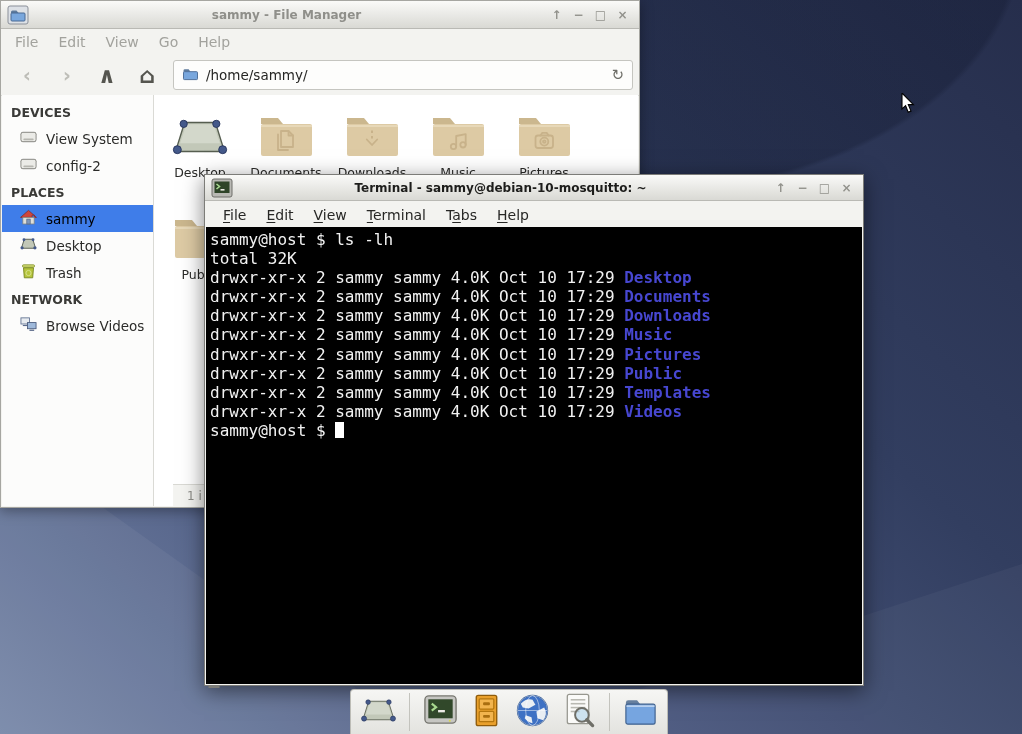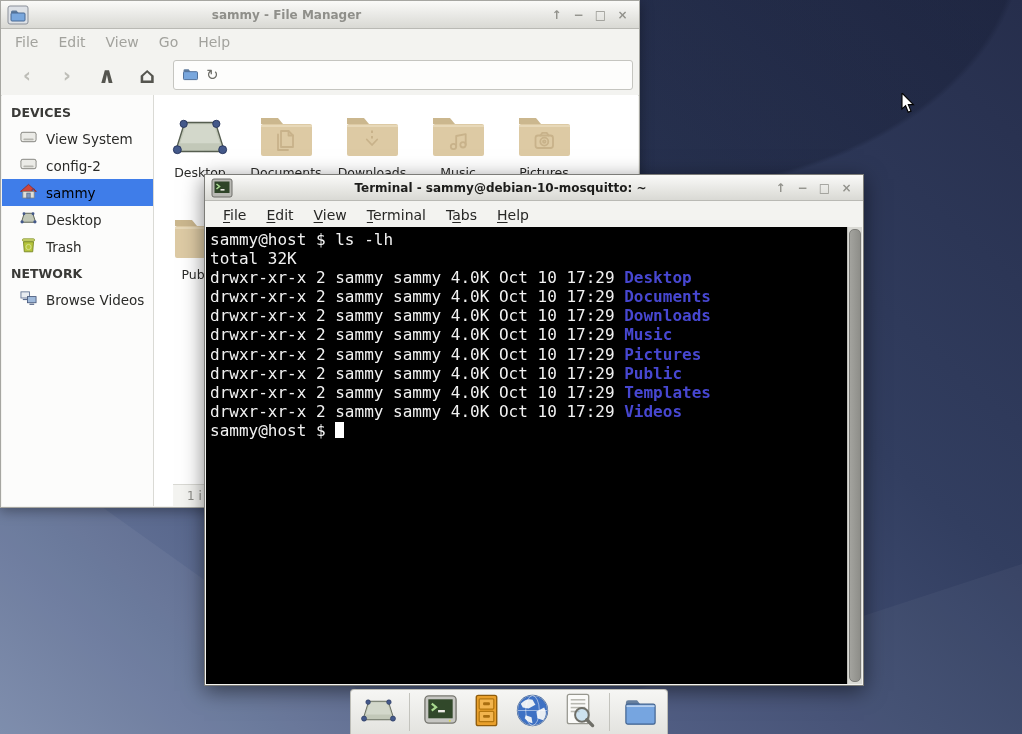--- a/index.html
+++ b/index.html
@@ -58,21 +58,21 @@
   .fm-status{position:absolute;left:172px;right:1px;bottom:1px;height:21px;background:#f4f4f1;
     border-top:1px solid #d9d9d4;display:flex;align-items:center;padding-left:14px;
     font-size:12px;color:#8d8d88;}
 
   
   #term{left:204px;top:174px;width:660px;height:512px;border:1px solid #7c7c78;box-sizing:border-box;
     box-shadow:0 5px 20px rgba(0,0,0,0.5);}
   #term .titlebar{height:25px;}
   #term .menubar{height:27px;padding-left:8px;}
   #term .menu-item{color:#272725;}
-  .term-body{position:absolute;top:52px;left:1px;right:1px;bottom:1px;display:flex;}
+  .term-body{position:absolute;top:52px;left:1px;right:1px;bottom:1px;display:flex;flex-direction:column;}
   .term-screen{flex:1;background:#000;padding:3px 0 0 4px;overflow:hidden;
     font-family:"DejaVu Sans Mono",monospace;font-size:16px;line-height:19.1px;color:#f2f2f2;white-space:pre;}
   .tline .dirname{font-weight:bold;}
   .cursor-block{display:inline-block;width:9px;height:16px;background:#fff;vertical-align:-2px;}
   .term-scrollbar{width:14px;background:#dadad5;border-left:1px solid #bcbcb7;position:relative;}
   .term-scrollbar .thumb{position:absolute;top:2px;bottom:2px;left:1px;width:10px;
     background:linear-gradient(to right,#a3a39e,#8e8e89);border:1px solid #7c7c78;border-radius:5px;}
 
   
   .dock{position:absolute;left:350px;bottom:0;width:318px;height:45px;
@@ -121,20 +121,21 @@
           <span class="nav-btn disabled">‹</span>
           <span class="nav-btn disabled">›</span>
           <span class="nav-btn big">∧</span>
           <span class="nav-btn big">⌂</span>
         </span>
       <span class="pathbar">
         <span><svg viewBox="0 0 18 15">
               <path d="M1.5 4 q0-1.5 1.5-1.5 h4 l2 2.5 H1.5 z" fill="#5d7a9c"></path>
               <rect x="1.5" y="5" width="15" height="8.5" rx="1" fill="#79a7dd" stroke="#4a6a94"></rect>
             </svg></span>
+        <span class="path-text">/home/sammy/</span>
         <span class="refresh">↻</span>
       </span>
     </div>
     <div class="fm-body">
       <div class="fm-sidebar" id="fm-sidebar">
           <div class="side-header">DEVICES</div>
           <div class="side-item">
             <span><svg viewBox="0 0 18 15">
                 <rect x="1" y="2.5" width="16" height="10" rx="2" fill="#ececе8"></rect>
                 <rect x="1" y="2.5" width="16" height="10" rx="2" fill="#ebebe7" stroke="#8e8e89"></rect>
@@ -143,20 +144,21 @@
             <span>View System</span>
           </div>
           <div class="side-item">
             <span><svg viewBox="0 0 18 15">
                 <rect x="1" y="2.5" width="16" height="10" rx="2" fill="#ececе8"></rect>
                 <rect x="1" y="2.5" width="16" height="10" rx="2" fill="#ebebe7" stroke="#8e8e89"></rect>
                 <rect x="3.5" y="9" width="11" height="2" rx="1" fill="#b6b6b0"></rect>
               </svg></span>
             <span>config-2</span>
           </div>
+          <div class="side-header">PLACES</div>
           <div class="side-item selected">
             <span><svg viewBox="0 0 18 16">
                 <polygon points="9,1 17.4,8.4 15.2,8.4 15.2,6 12.8,6 12.8,8.4 0.6,8.4" fill="#cf463c" stroke="#8c2620" stroke-width="0.8"></polygon>
                 <rect x="3" y="8.4" width="12" height="7" fill="#dfdfd9" stroke="#82827c" stroke-width="0.8"></rect>
                 <rect x="7.2" y="10.2" width="3.6" height="5.2" fill="#7e97bd" stroke="#51617e" stroke-width="0.7"></rect>
               </svg></span>
             <span>sammy</span>
           </div>
           <div class="side-item">
             <span><svg viewBox="0 0 18 15">

